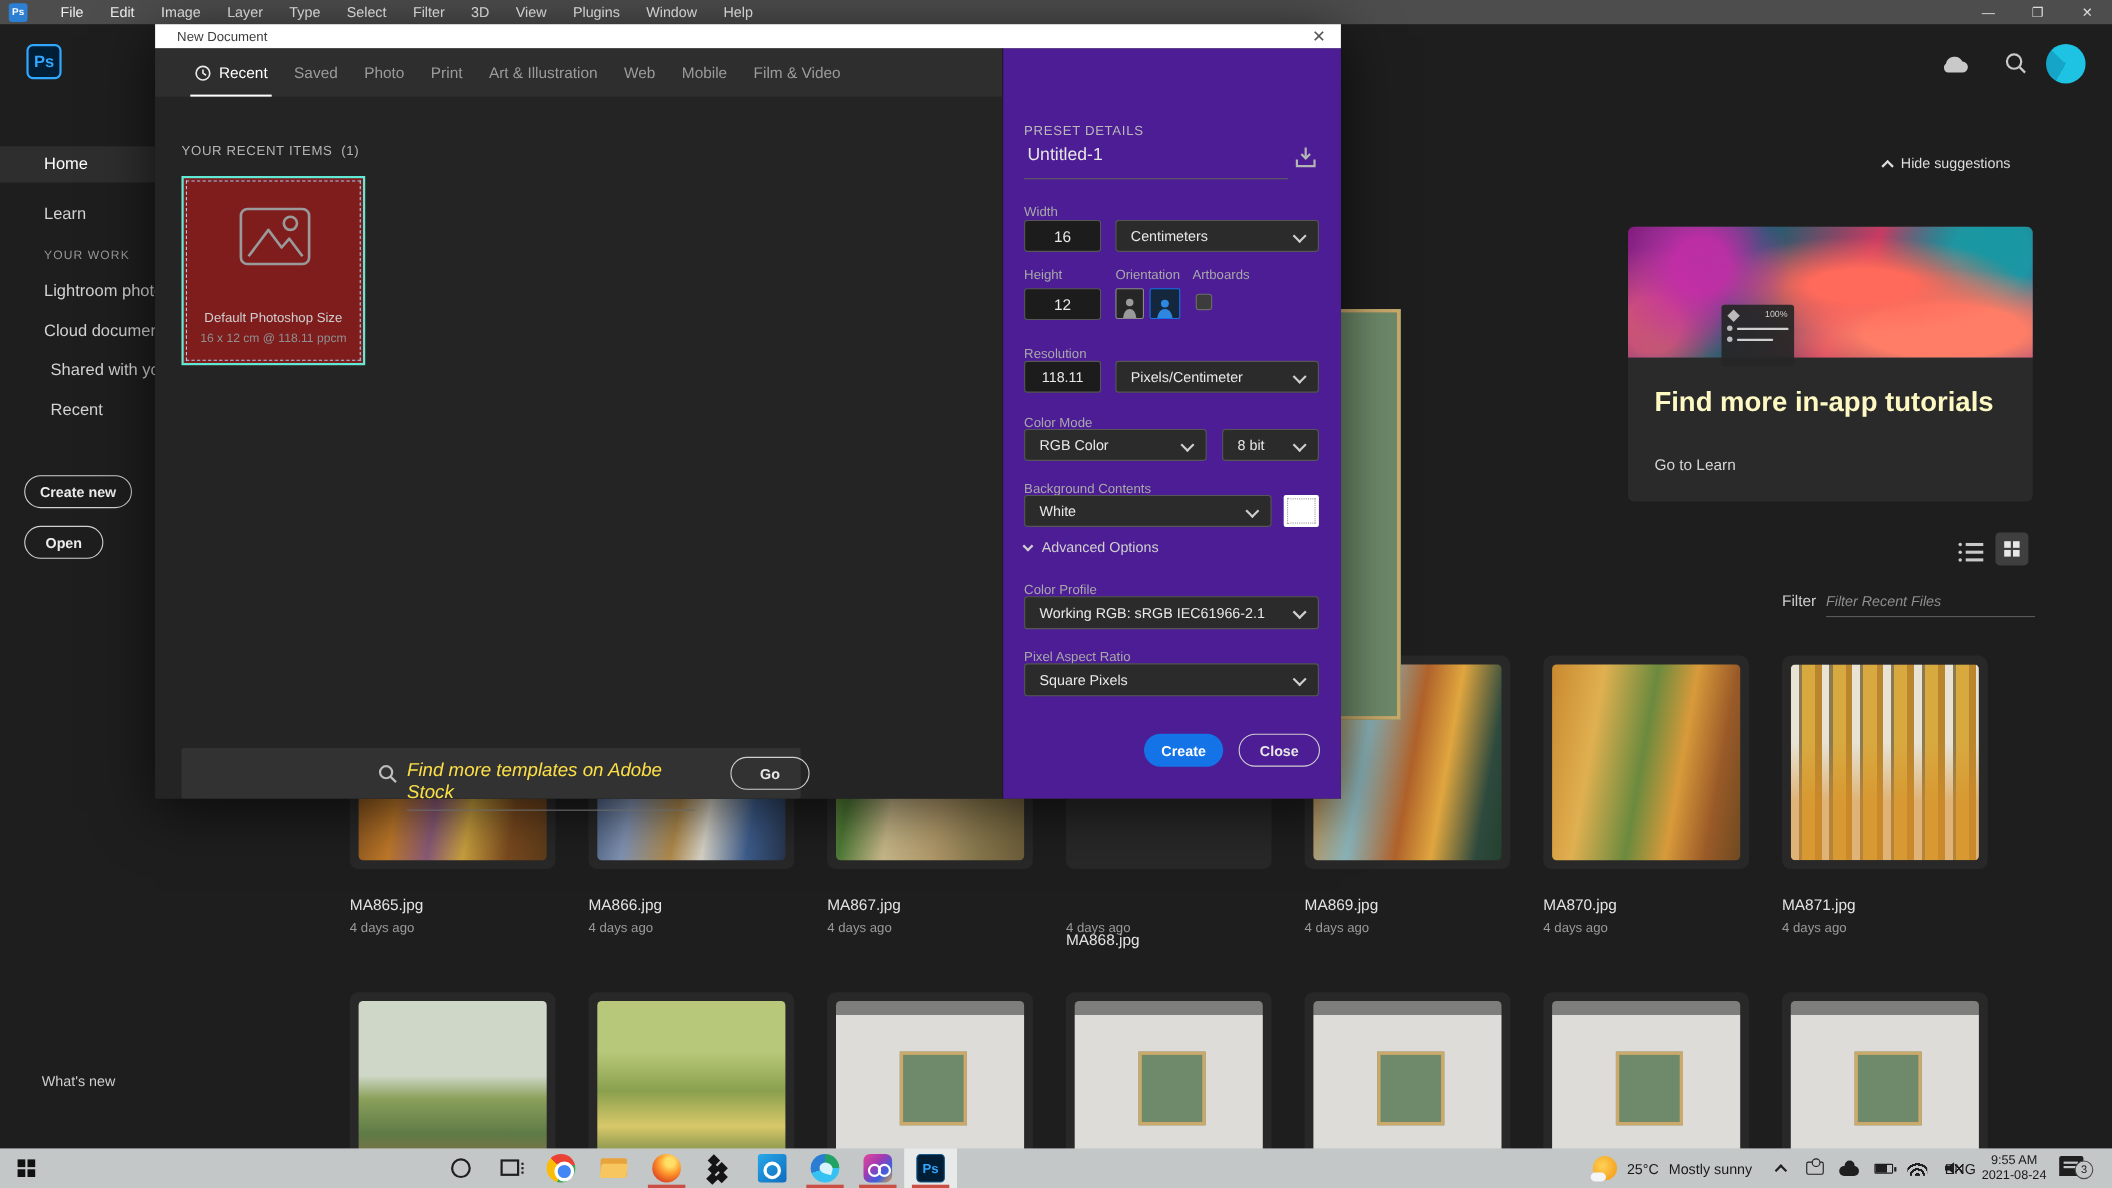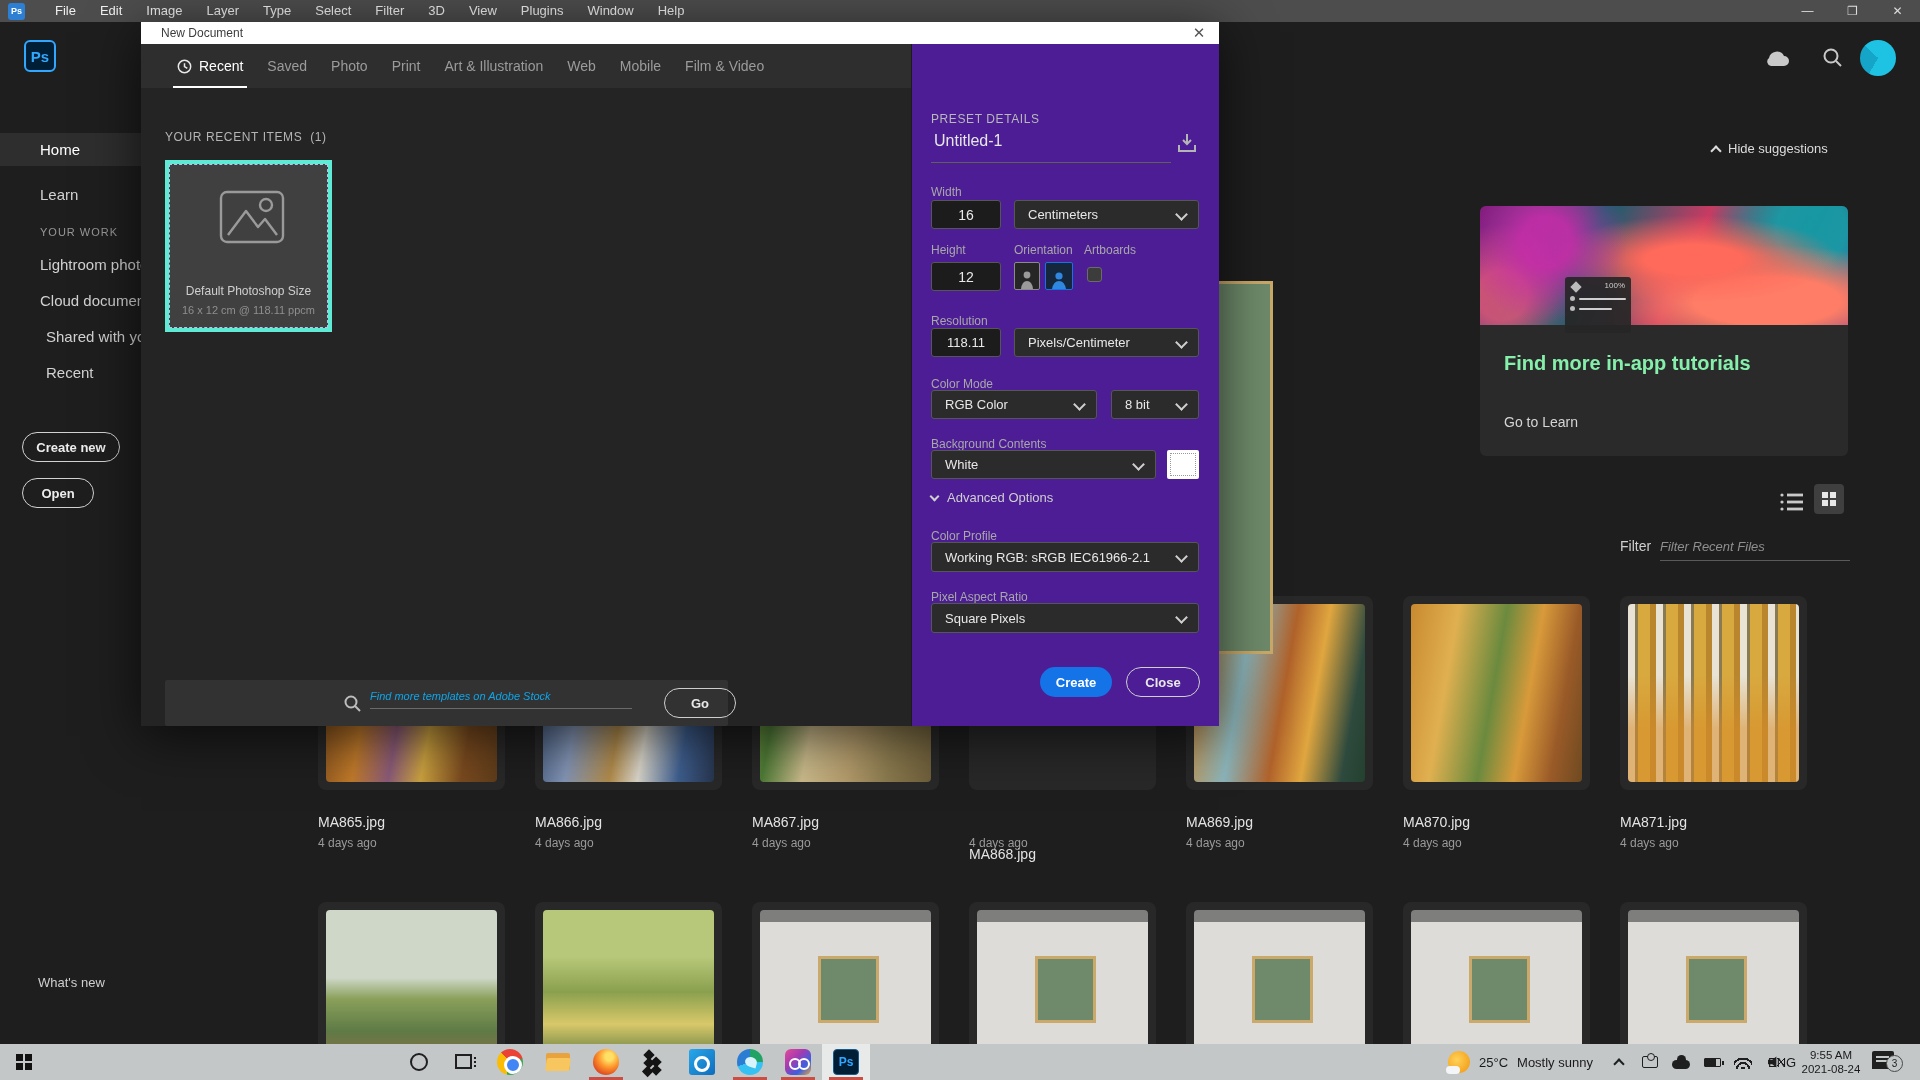--- a/index.html
+++ b/index.html
@@ -37,21 +37,21 @@
       radial-gradient(ellipse at 58% 45%,#ff6a5a 0 16%,rgba(255,106,90,.65) 26%,transparent 48%),
       radial-gradient(ellipse at 78% 80%,#ff7d66 0 18%,transparent 42%),
       radial-gradient(circle at 90% 20%,rgba(24,160,170,.9) 0 10%,transparent 30%),
       linear-gradient(115deg,#7c1878 0%,#145f6e 30%,#c93a62 55%,#0f4a58 80%,#7c2c8a 100%)}
   .sug-overlay{position:absolute;left:85px;top:71px;width:66px;height:56px;background:rgba(38,38,38,.92);border-radius:3px;padding:4px 5px}
   .sug-overlay .orow{display:flex;align-items:center;gap:4px;margin-top:5px}
   .sug-overlay .eye{width:5px;height:5px;border-radius:50%;background:#bbb}
   .sug-overlay .track{height:2px;background:#cfcfcf;flex:1;border-radius:1px}
   .sug-pct{position:absolute;right:6px;top:4px;color:#cfcfcf;font-size:8px}
   .layers-glyph{width:8px;height:8px;background:#bbb;transform:rotate(45deg);margin-left:2px;margin-top:2px}
-  .sug-title{position:absolute;left:24px;top:146px;color:#86efac;font-size:20px;font-weight:bold}
+  .sug-title{position:absolute;left:24px;top:146px;color:#fef9c3;font-size:25px;font-weight:bold}
   .sug-link{position:absolute;left:24px;top:208px;color:#d5d5d5;font-size:14px}
 
   
   .list-ico{position:absolute;left:1780px;top:492px;width:24px;height:20px;color:#c9c9c9}
   .grid-btn{position:absolute;left:1814px;top:484px;width:30px;height:30px;background:#3f3f3f;border-radius:4px;display:flex;align-items:center;justify-content:center}
   .grid-glyph{width:14px;height:14px;display:grid;grid-template-columns:6px 6px;grid-template-rows:6px 6px;gap:2px}
   .grid-glyph i{background:#e8e8e8}
   .filter-label{position:absolute;left:1620px;top:538px;color:#cfcfcf;font-size:14px}
   .filter-input{position:absolute;left:1660px;top:539px;width:190px;color:#8f8f8f;font-size:13px;font-style:italic;border-bottom:1px solid #5a5a5a;padding-bottom:6px}
 
@@ -78,27 +78,27 @@
   .dlg-title{margin-left:20px;font-size:12px;color:#3c3c3c}
   .dlg-close{position:absolute;right:8px;top:0;width:24px;height:22px;display:flex;align-items:center;justify-content:center;color:#555;font-size:15px}
   .tabstrip{position:absolute;left:0;top:22px;width:770px;height:44px;background:#2e2e2e;display:flex;align-items:stretch;padding-left:24px}
   .tab{display:flex;align-items:center;gap:7px;padding:0 12px;color:#9b9b9b;font-size:14px;position:relative;cursor:default}
   .tab.active{color:#fff}
   .tab.active::after{content:"";position:absolute;left:8px;right:8px;bottom:0;height:2px;background:#fff}
   .tab .tab-ico{display:none;width:15px;height:15px}
   .tab.has-icon .tab-ico{display:block}
   .dlg-left{position:absolute;left:0;top:66px;width:770px;height:638px;background:#242424}
   .recent-label{position:absolute;left:24px;top:42px;color:#b5b5b5;font-size:12px;letter-spacing:.6px}
-  .preset-card{position:absolute;left:24px;top:72px;width:167px;height:172px;background:#404040;border:4px solid #5eead4;outline:1px dashed #a9c9ef;outline-offset:-5px}
+  .preset-card{position:absolute;left:24px;top:72px;width:167px;height:172px;background:#7f1d1d;border:2px solid #5eead4;outline:1px dashed #a9c9ef;outline-offset:-5px}
   .preset-card .ph-ico{position:absolute;left:50px;top:26px}
   .preset-title{position:absolute;left:0;right:0;top:120px;text-align:center;color:#cfcfcf;font-size:12px}
   .preset-sub{position:absolute;left:0;right:0;top:140px;text-align:center;color:#8f8f8f;font-size:11px}
   .stock-strip{position:absolute;left:24px;top:592px;width:563px;height:46px;background:#323232;border-radius:2px}
   .stock-search-ico{position:absolute;left:178px;top:14px;color:#bdbdbd}
-  .stock-input{position:absolute;left:205px;top:10px;width:262px;color:#0ea5e9;font-size:11px;font-style:italic;border-bottom:1px solid #6a6a6a;padding-bottom:6px}
+  .stock-input{position:absolute;left:205px;top:10px;width:262px;color:#fde047;font-size:17px;font-style:italic;border-bottom:1px solid #6a6a6a;padding-bottom:6px}
   .go-btn{position:absolute;left:499px;top:8px;width:72px;height:30px;border:1.5px solid #cfcfcf;border-radius:15px;color:#e8e8e8;font-size:13px;font-weight:bold;display:flex;align-items:center;justify-content:center}
 
   
   .panel{position:absolute;left:770px;top:22px;width:308px;height:682px;background:#4c1d95;border-left:1px solid #1b1b1b}
   .p-label{position:absolute;color:#a8a8a8;font-size:12px}
   .p-header{position:absolute;left:19px;top:68px;color:#b9b9b9;font-size:12px;letter-spacing:.6px}
   .doc-name{position:absolute;left:22px;top:88px;color:#e6e6e6;font-size:16px}
   .name-rule{position:absolute;left:19px;top:118px;width:240px;height:1px;background:#5e5e5e}
   .save-ico{position:absolute;left:264px;top:88px;color:#b5b5b5}
   .num-input{position:absolute;width:70px;height:29px;background:#1c1c1c;border:1px solid #565656;border-radius:3px;color:#e8e8e8;font-size:14px;display:flex;align-items:center;justify-content:center}

